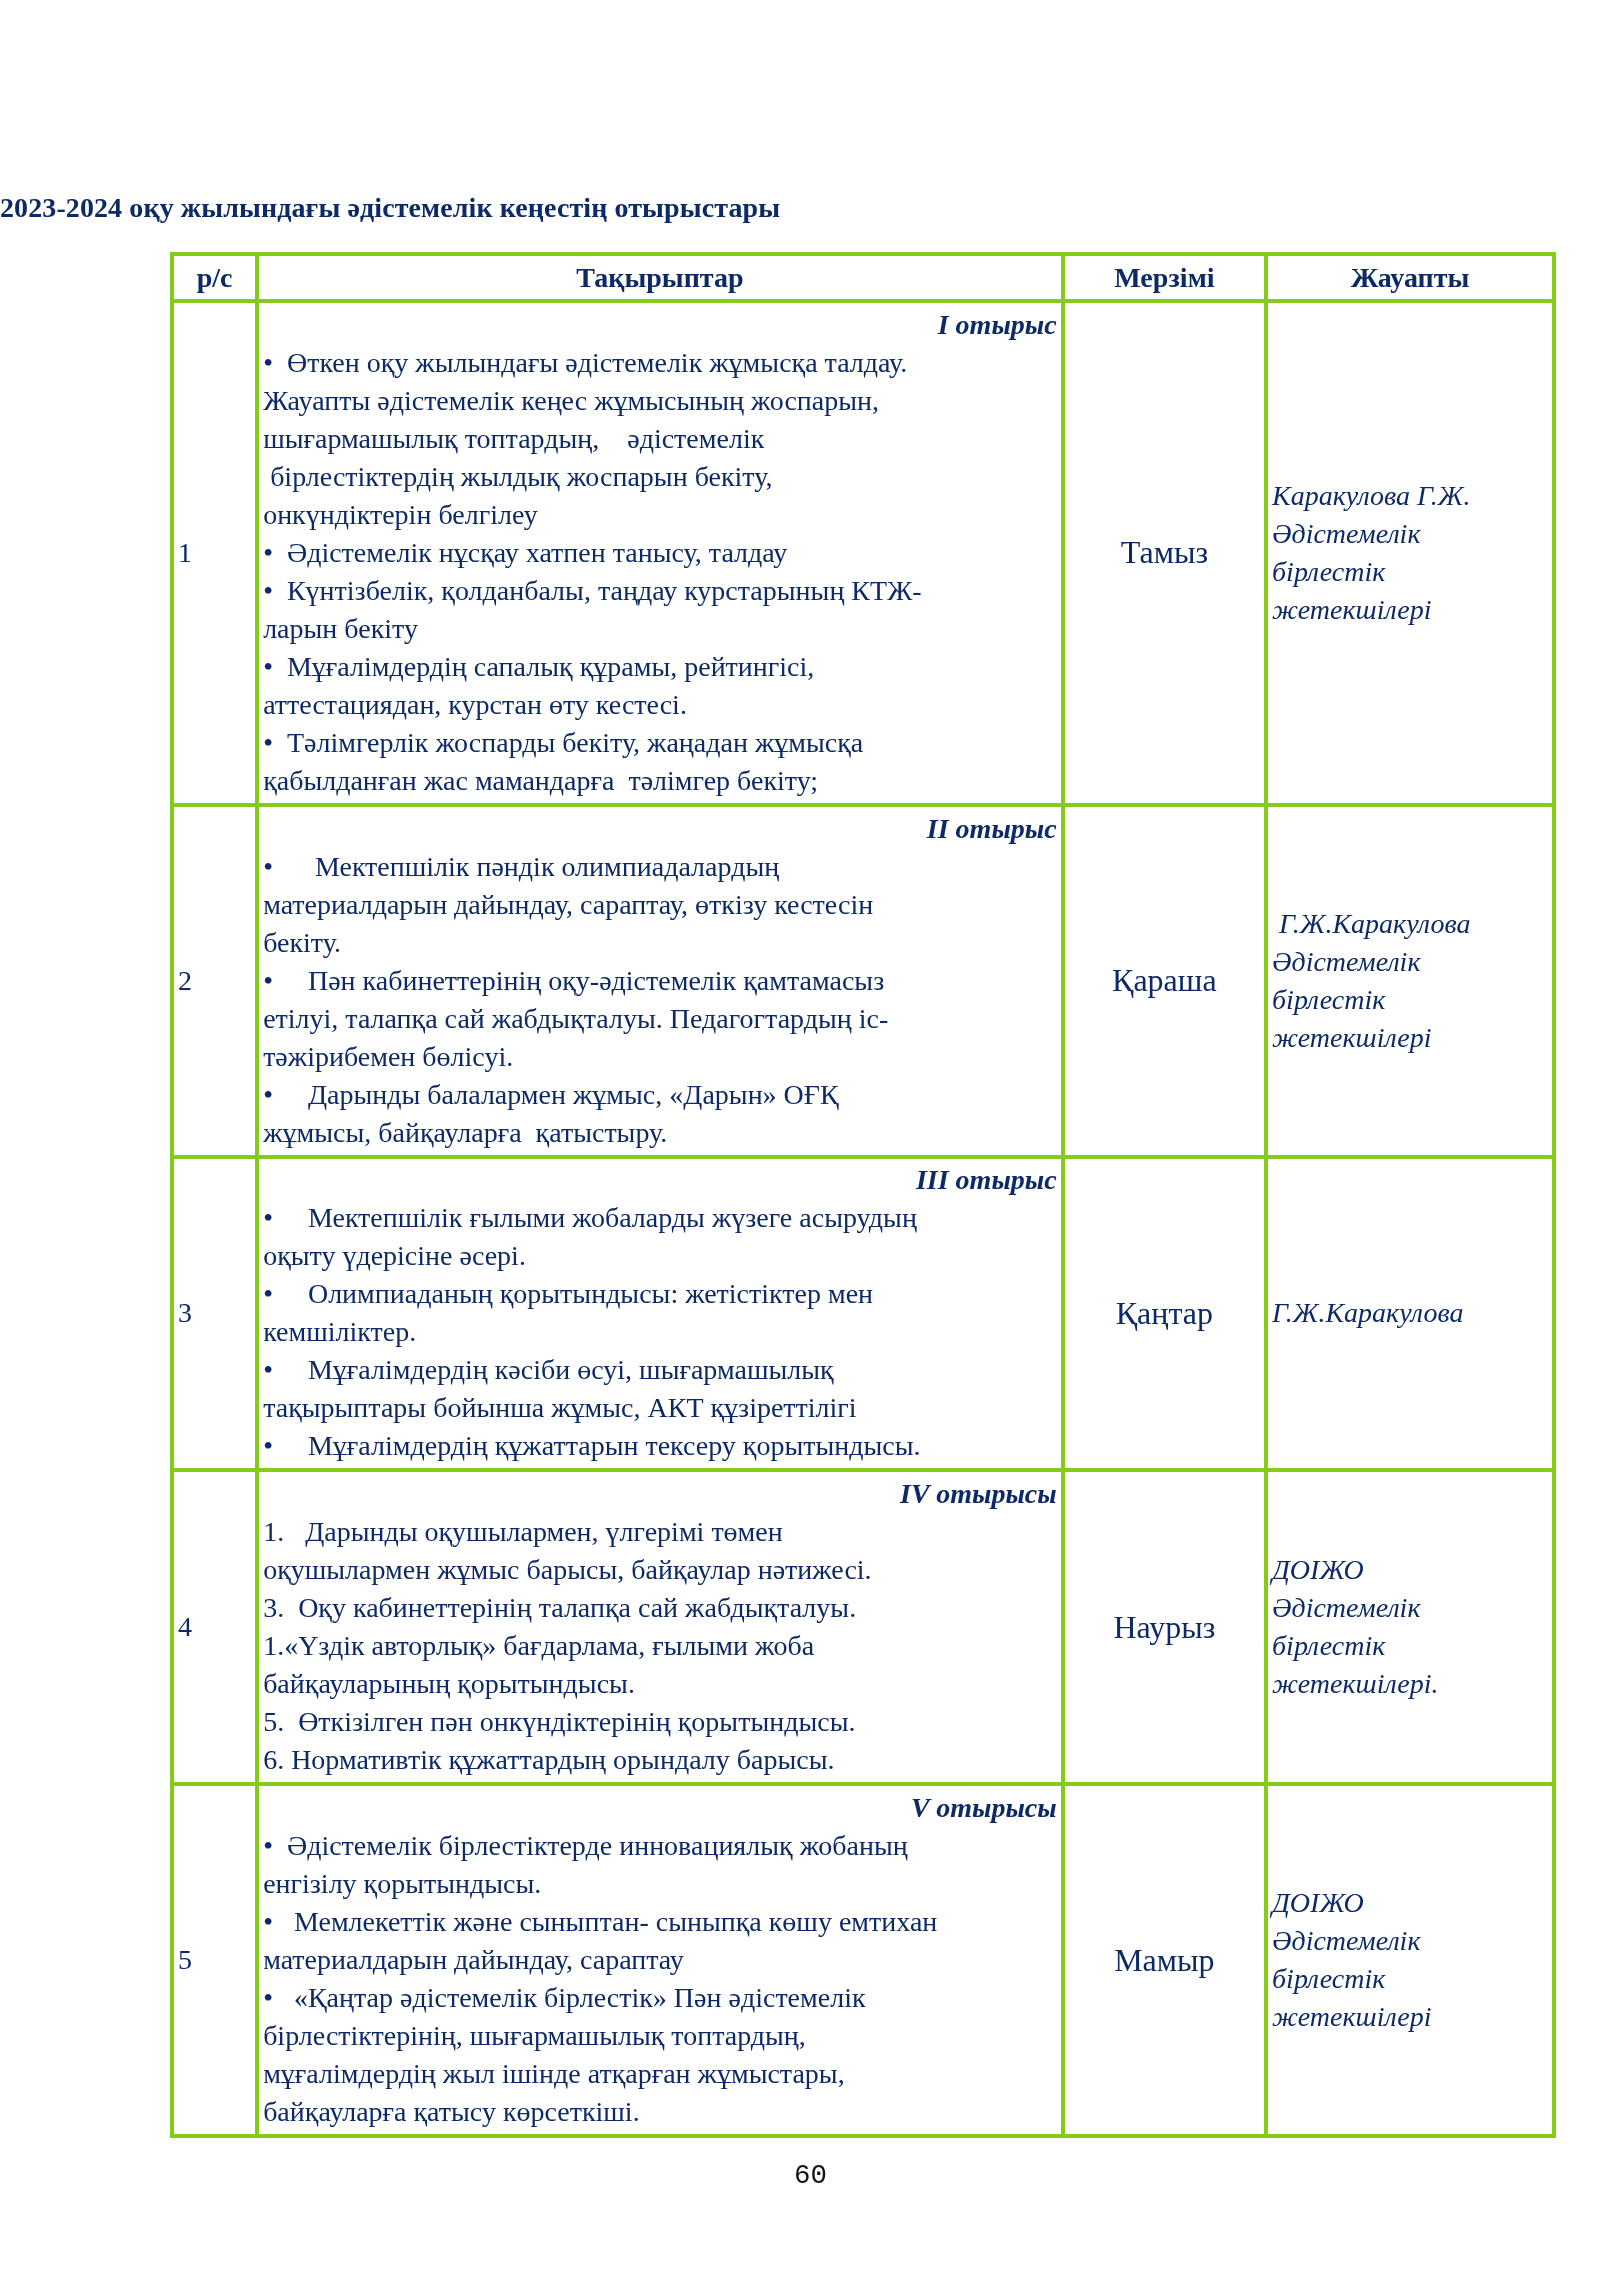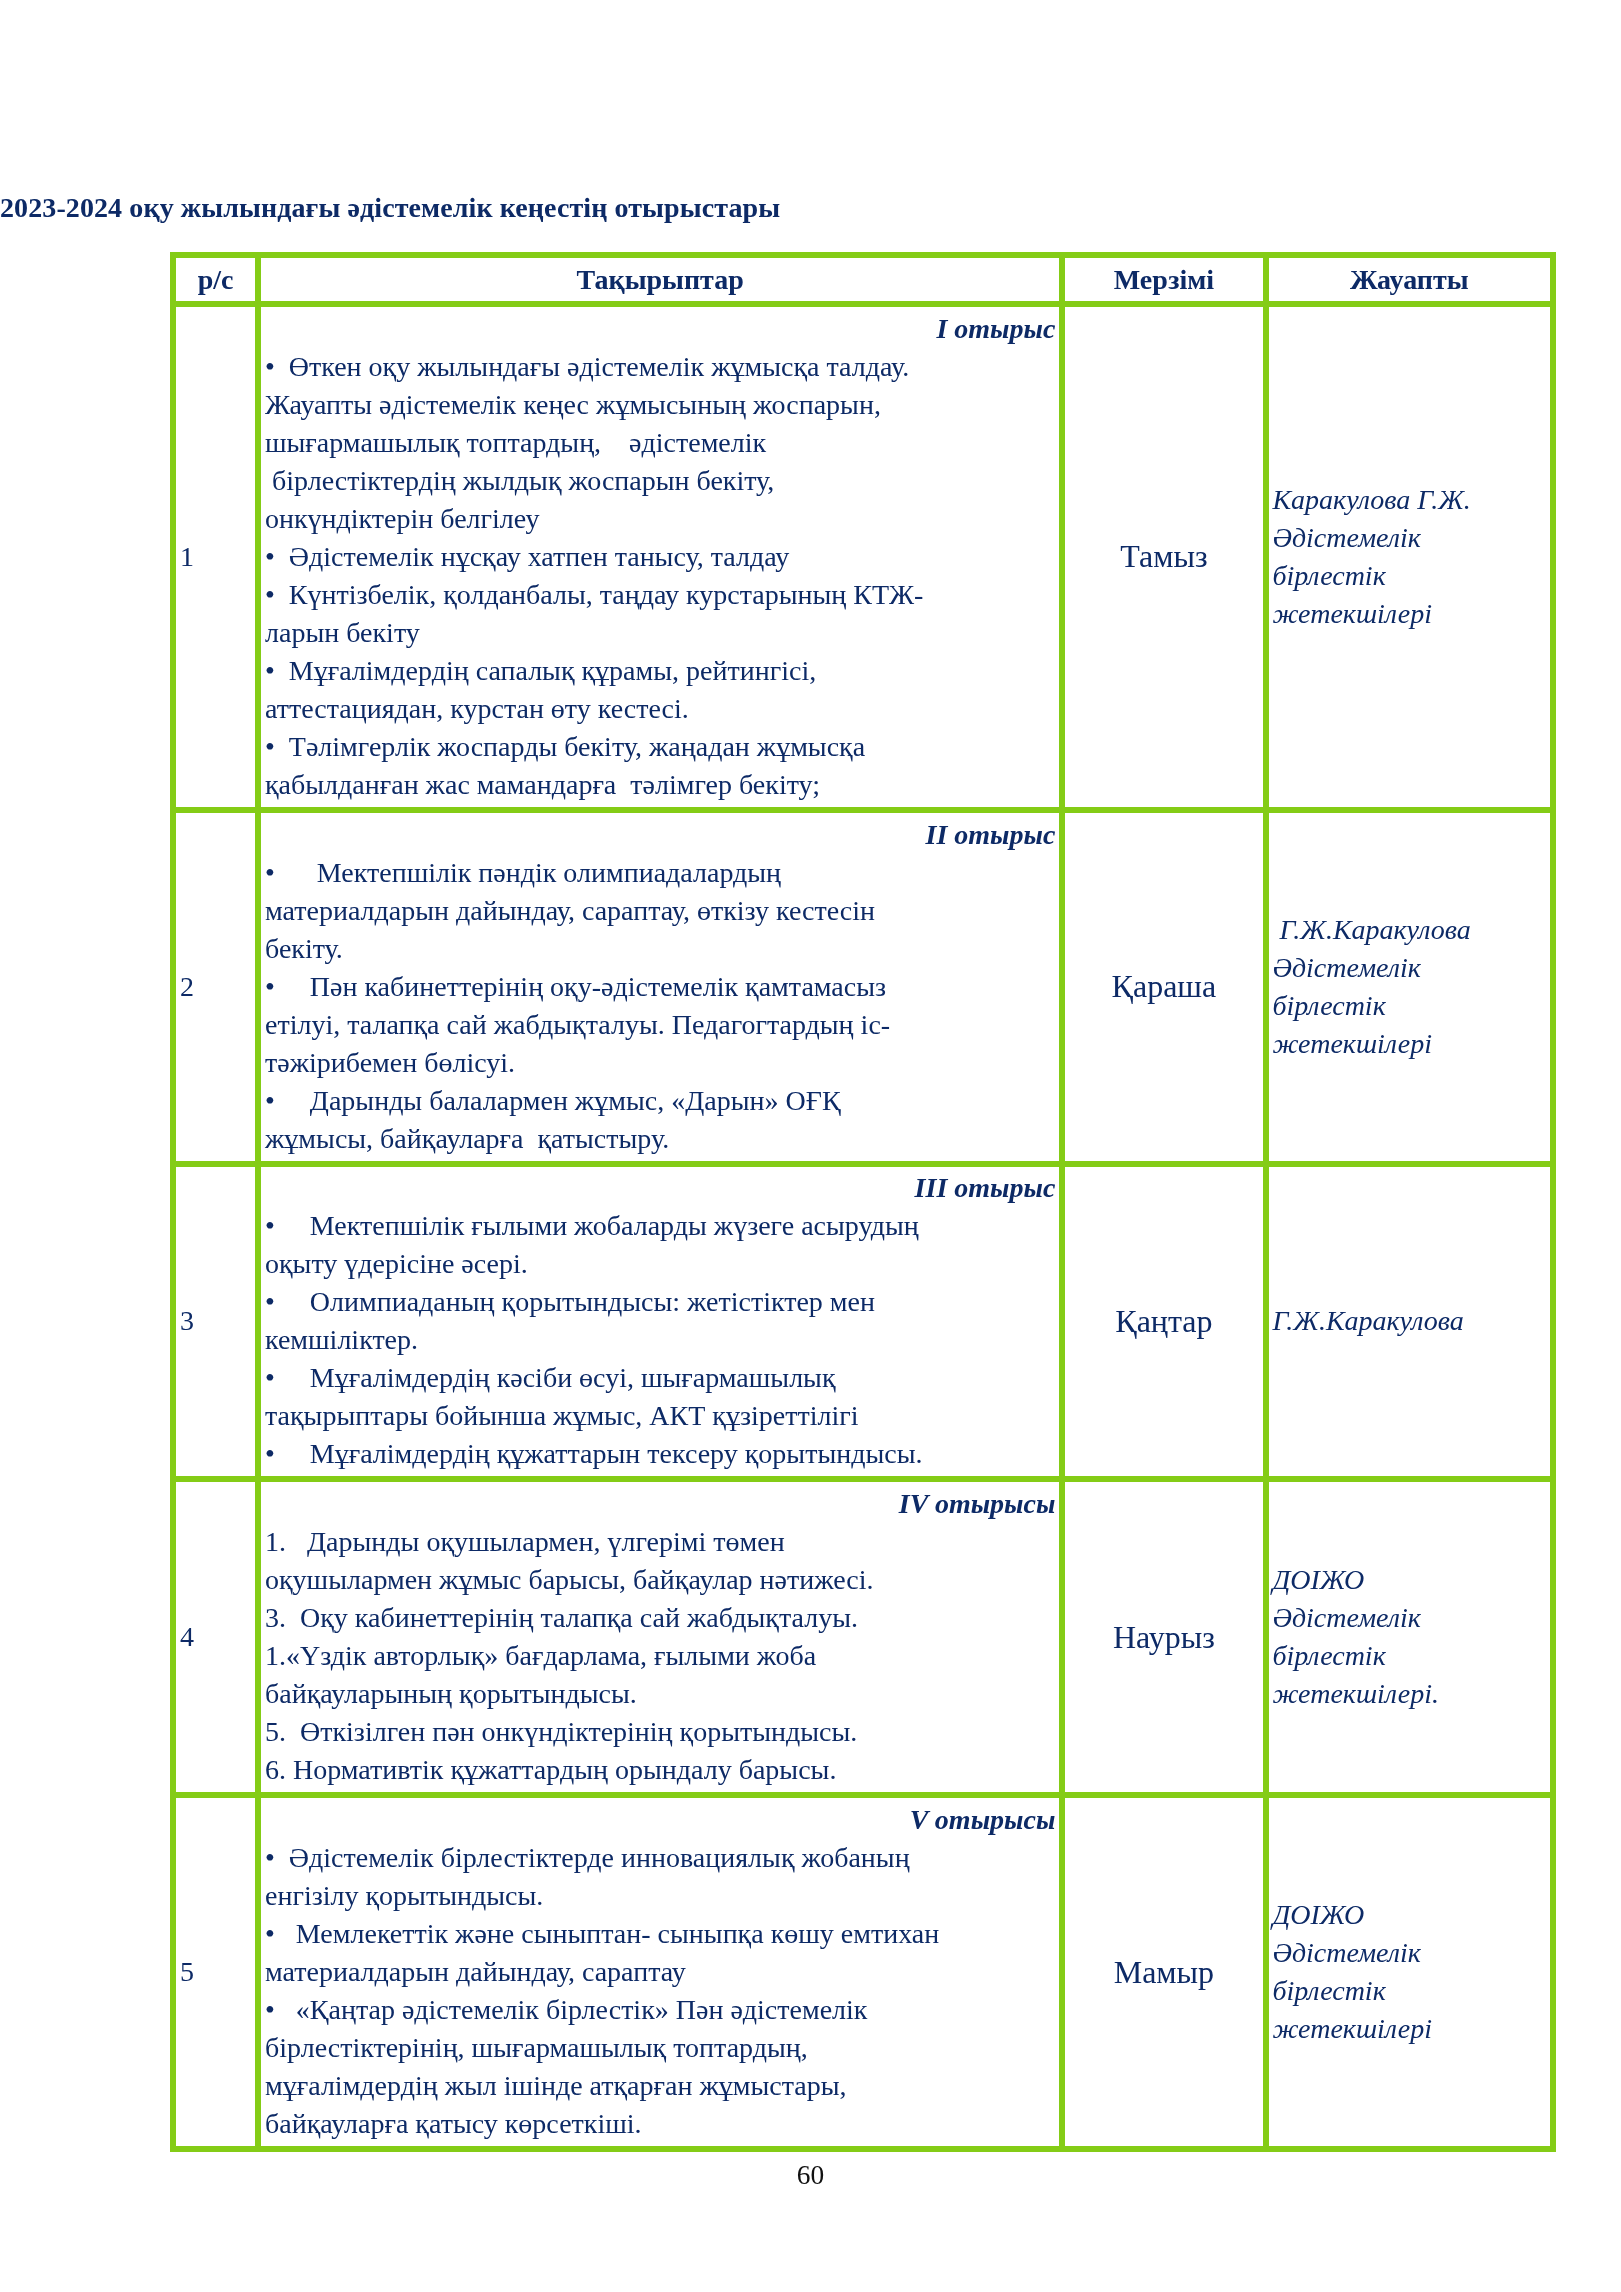--- a/index.html
+++ b/index.html
@@ -9,21 +9,21 @@
     text-align: left;
     font-family: "Liberation Serif", serif; font-weight: bold;
     font-size: 28px; color: #0d2a66; letter-spacing: 0.1px;
   }
   table.sessions {
     position: absolute; left: 170px; top: 252px;
     width: 1386px; border-collapse: collapse; table-layout: fixed;
     font-family: "Liberation Serif", serif; color: #0d2a66;
   }
   table.sessions td, table.sessions th {
-    border: 6px solid #84cc16; padding: 0; vertical-align: middle;
+    border: 4px solid #84cc16; padding: 0; vertical-align: middle;
   }
   table.sessions th {
     font-weight: bold; font-size: 28px; height: 43px; text-align: center;
   }
   .c-num { width: 85px; }
   .c-topic { width: 803px; }
   .c-term { width: 203px; }
   .c-resp { width: 287px; }
   td.num { font-size: 28px; padding-left: 3.9px !important; text-align: left; }
   td.topic { font-size: 28px; line-height: 38px; padding: 2.9px 3.9px 2.9px 3.9px !important; vertical-align: top; }
@@ -31,21 +31,21 @@
   td.resp { font-size: 28px; line-height: 38px; padding-left: 3.9px !important; font-style: italic; }
   .session-heading { text-align: right; font-style: italic; font-weight: bold; }
   .line { display: block; white-space: pre-wrap; }
   .r1 { height: 494px; }
   .r2 { height: 344px; }
   .r3 { height: 305px; }
   .r4 { height: 308px; }
   .r5 { height: 344px; }
   .page-number {
     position: absolute; left: 0; width: 1621px; top: 2160px; text-align: center;
-    font-family: Liberation Serif, serif; font-size: 27.4px; color: #111111;
+    font-family: Liberation Mono, monospace; font-size: 27.4px; color: #111111;
   }
 </style>
 </head>
 <body>
 
 <div class="page-title">2023-2024 оқу жылындағы әдістемелік кеңестің отырыстары</div>
 
 <table class="sessions">
   <colgroup>
     <col class="c-num">

